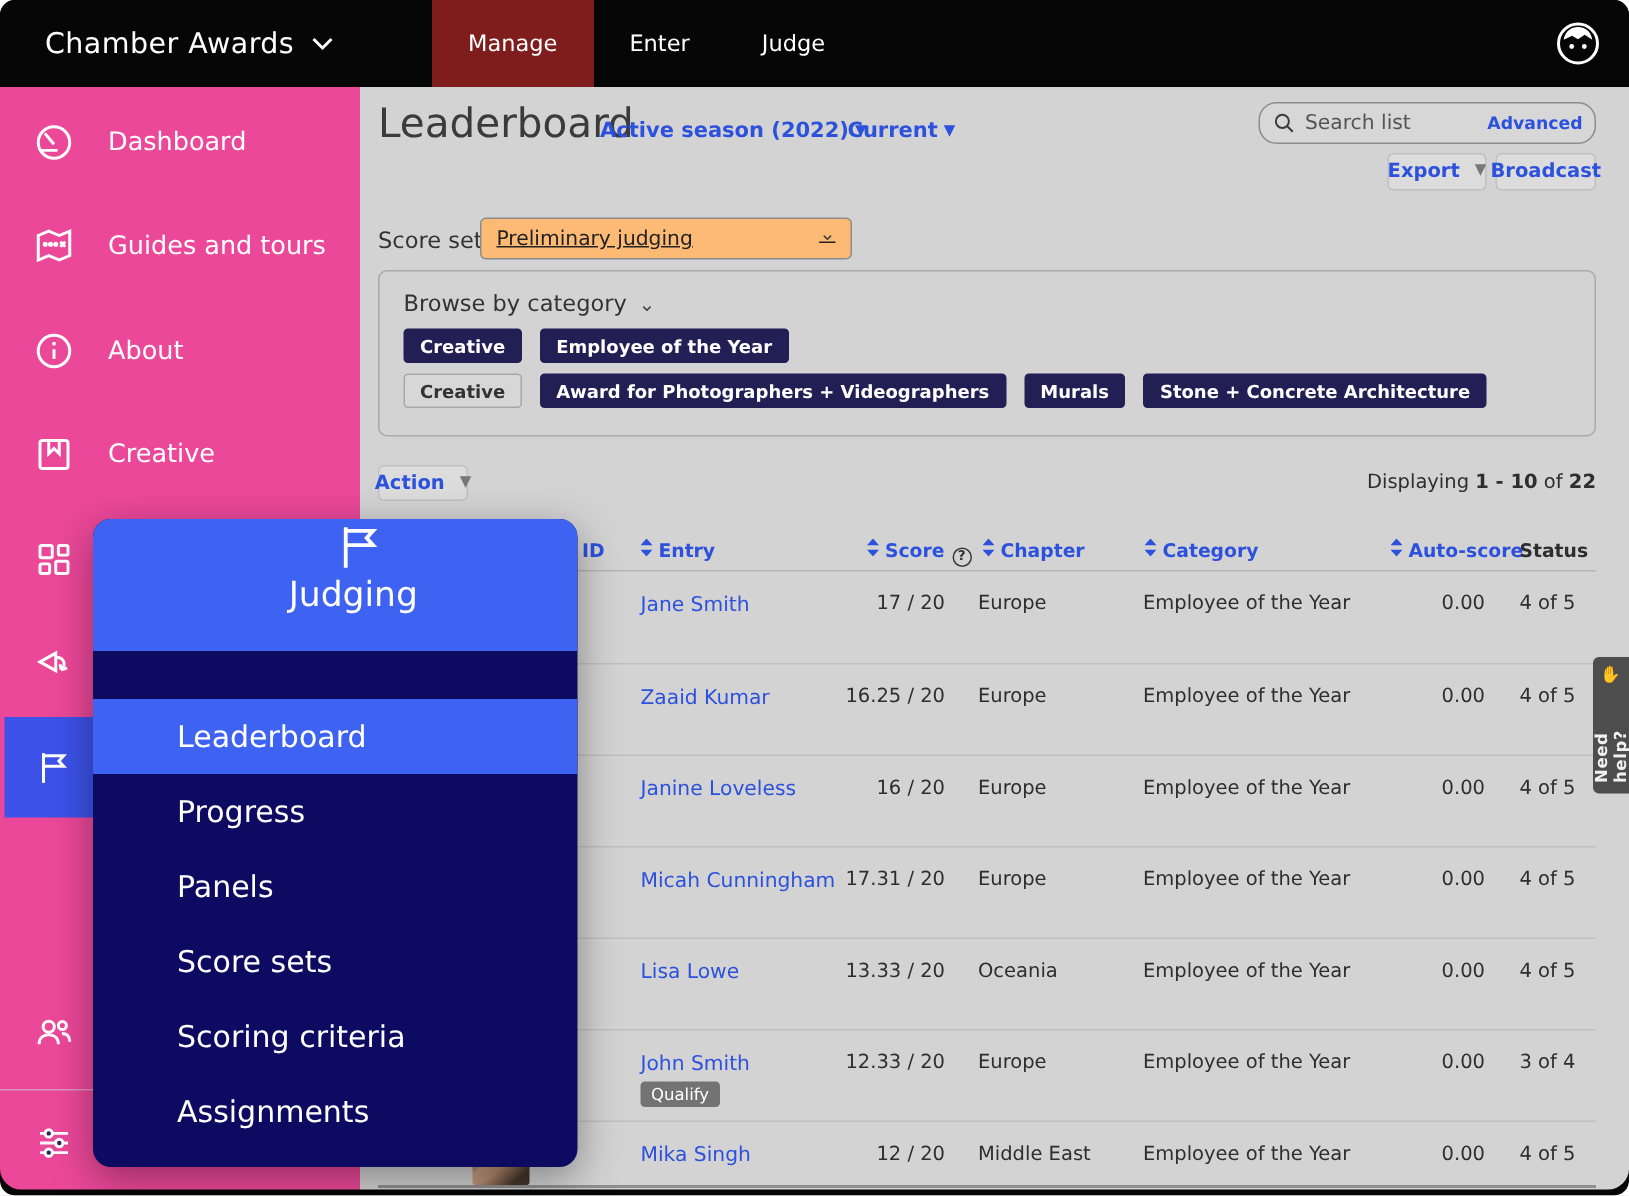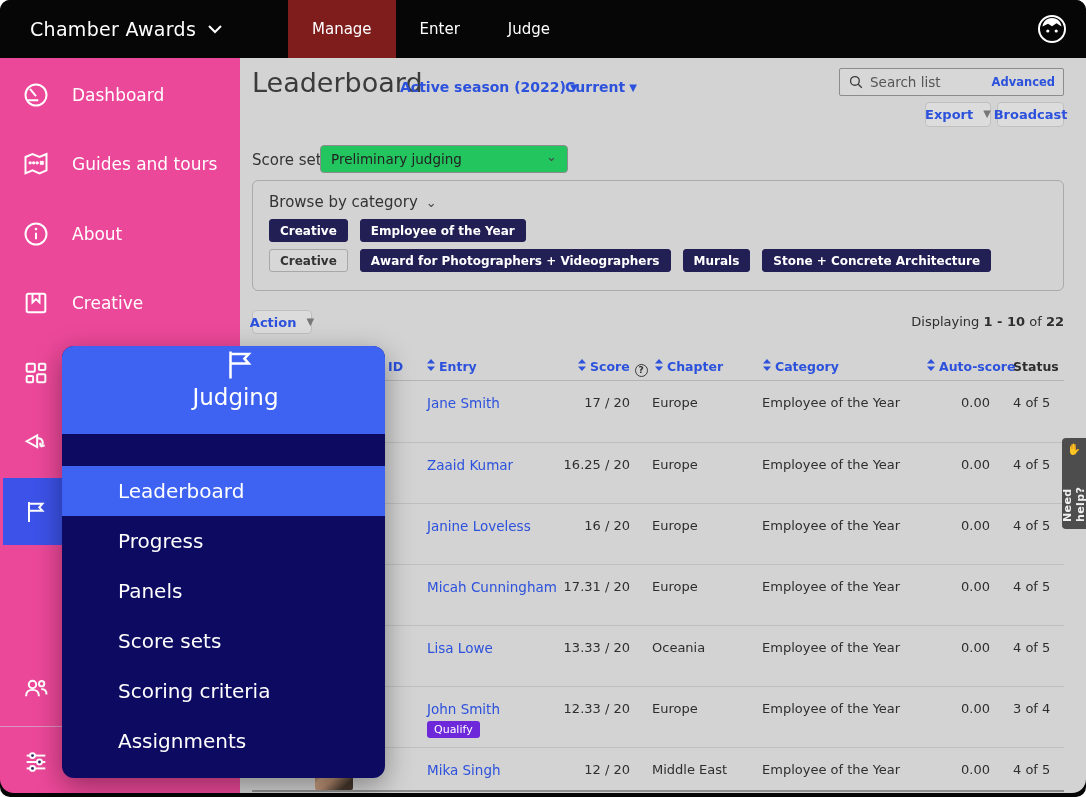--- a/index.html
+++ b/index.html
@@ -30,38 +30,38 @@
   
   .main { position:absolute; left:240px; top:58px; width:846px; height:735px; background:#d3d3d3;
           border-bottom-right-radius:14px; overflow:hidden; }
   .page-title { position:absolute; left:12px; top:9px; font-size:27px; color:#3b3b3b; }
   .blue-link { color:#2c51dc; font-weight:600; font-size:14px; cursor:pointer; white-space:nowrap; }
   .season-link { position:absolute; left:160px; top:21px; }
   .current-link { position:absolute; left:325px; top:21px; }
   .caret { display:inline-block; font-size:10px; transform:translateY(-1px); margin-left:4px; }
 
   .searchbox { position:absolute; left:599px; top:10px; width:225px; height:28px; background:#d7d7d7;
-               border:1px solid #8c8c8c; border-radius:2px; display:flex; align-items:center; padding:0 8px; }
+               border:1px solid #8c8c8c; border-radius:12px; display:flex; align-items:center; padding:0 8px; }
   .searchbox input { flex:1; border:none; outline:none; background:transparent; font-size:13.5px;
                      color:#333; font-family:inherit; min-width:0; }
   .searchbox input::placeholder { color:#555; }
   .adv { font-size:11.5px; font-weight:700; color:#2c51dc; cursor:pointer; }
 
   .gbtn { position:absolute; height:25px; background:#dcdcdc; border:1px solid #c0c0c0; border-radius:4px;
           color:#2c51dc; font-weight:600; font-size:13px; display:flex; align-items:center;
           justify-content:center; gap:6px; cursor:pointer; font-family:inherit; }
   .gbtn .caret { color:#777; }
   .btn-export { left:685px; top:44px; width:66px; }
   .btn-broadcast { left:757px; top:44px; width:67px; }
   .btn-action { left:12px; top:252px; width:60px; height:24px; }
 
   .scoreset-label { position:absolute; left:12px; top:93px; font-size:15px; color:#333; }
-  .scoreset-select { position:absolute; left:80px; top:87px; width:248px; height:28px; background:#22c55e;
+  .scoreset-select { position:absolute; left:80px; top:87px; width:248px; height:28px; background:#fdba74;
                      border:1px solid #8c8c8c; border-radius:4px; display:flex; align-items:center;
-                     padding:0 10px; font-size:13.5px; color:#222; cursor:pointer; }
+                     padding:0 10px; font-size:13.5px; color:#222; cursor:pointer;text-decoration:underline; }
   .scoreset-select .sel-caret { margin-left:auto; color:#444; font-size:13px; transform:translateY(-3px); }
 
   .browse-panel { position:absolute; left:12px; top:122px; width:812px; height:111px;
                   border:1px solid #aaa; border-radius:6px; }
   .browse-head { position:absolute; left:16px; top:12px; font-size:15px; color:#333; cursor:pointer; }
   .browse-head .bcaret { font-size:13px; color:#444; margin-left:8px; }
   .chip-row { position:absolute; left:16px; display:flex; gap:12px; }
   .chip-row.r1 { top:38px; } .chip-row.r2 { top:68px; }
   .chip { height:23px; display:flex; align-items:center; padding:0 10px; border-radius:3px;
           font-size:12px; font-weight:600; cursor:pointer; white-space:nowrap; }
@@ -83,21 +83,21 @@
 
   .trow { position:absolute; left:12px; width:812px; height:61px; font-size:13px; color:#2e2e2e; }
   .trow.bordered { border-top:1px solid #bfbfbf; }
   .cell { position:absolute; top:14px; white-space:nowrap; }
   .c-entry { left:175px; color:#2c51dc; cursor:pointer; font-size:13.5px; }
   .c-score { left:280px; width:98px; text-align:right; }
   .c-chapter { left:400px; }
   .c-category { left:510px; }
   .c-auto { left:655px; width:83px; text-align:right; }
   .c-status { left:761px; }
-  .qualify { position:absolute; left:175px; top:34px; background:#6d28d9; color:#fff; font-size:11px;
+  .qualify { position:absolute; left:175px; top:34px; background:#737373; color:#fff; font-size:11px;
              padding:2px 7px; border-radius:3px; cursor:pointer; }
   .thumb { position:absolute; left:63px; top:5px; width:38px; height:37px; border-radius:2px;
            background:linear-gradient(140deg,#5a4636 0%,#7a5c44 25%,#caa184 45%,#b98d72 60%,#44362b 85%); }
   .table-bottom { position:absolute; left:12px; top:732px; width:812px; height:2px; background:#8f8f8f; }
 
   
   .flyout { position:absolute; left:62px; top:346px; width:323px; height:432px; border-radius:12px;
             overflow:hidden; background:#0c0a61; box-shadow:0 8px 28px rgba(0,0,0,.38); z-index:30; }
   .fly-head { height:88px; background:#3e63f3; display:flex; align-items:center; color:#fff;flex-direction:column; }
   .fly-head .ficon { margin-left:32px; width:38px; height:38px; }

